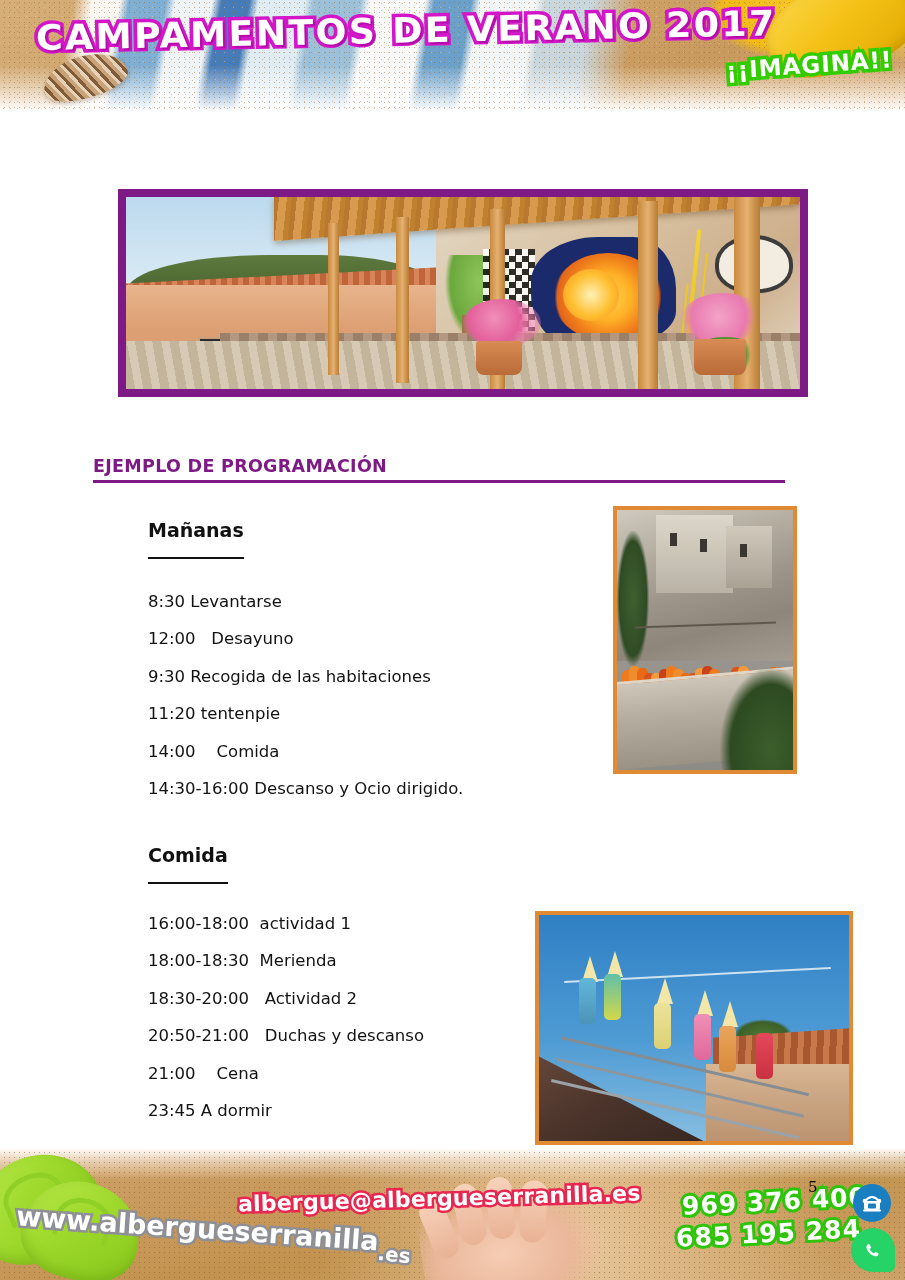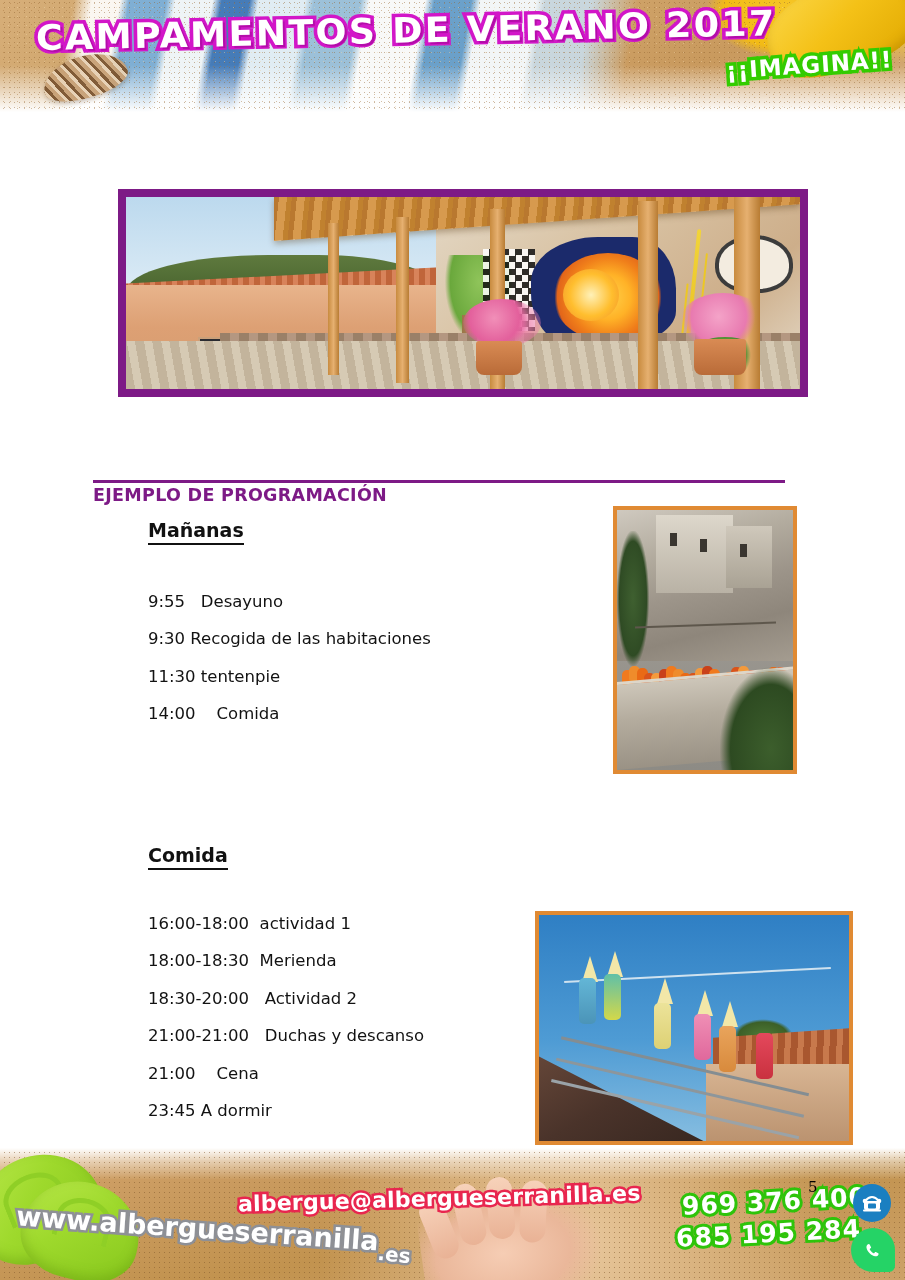--- a/index.html
+++ b/index.html
@@ -157,32 +157,32 @@
                radial-gradient(circle at 70% 55%,#ef7cae 0%,rgba(239,124,174,0) 60%); }
   .f2 { right:5%; bottom:40px; width:86px; height:56px;
     background:radial-gradient(circle at 45% 42%,#f4a3c8 0%,#e87ab0 48%,rgba(232,122,176,0) 64%); }
   .f3 { right:6%; bottom:16px; width:70px; height:36px;
     background:radial-gradient(circle at 50% 50%,#6fae48 0%,#4d8c31 52%,rgba(77,140,49,0) 66%); }
 
   
   .section-head {
     position:absolute; left:93px; top:456px;
     font-size:17.5px; font-weight:bold; color:#7d1a86;
-    letter-spacing:.3px; white-space:nowrap;margin-top:29px;
+    letter-spacing:.3px; white-space:nowrap;
   }
   .section-rule {
     position:absolute; left:93px; top:480px; width:692px; height:3px;
     background:#7d1a86;
   }
 
   
   .sub-head {
     position:absolute; left:148px;
     font-size:19px; font-weight:bold; color:#111;
-    border-bottom:2.5px solid #111; padding-bottom:1px;
+    border-bottom:2.5px solid #111; padding-bottom:15px;
     line-height:1.15;
   }
   #head-mananas { top:520px; }
   #head-tardes  { top:845px; }
 
   .sched { position:absolute; left:148px; }
   #sched-morning { top:583px; }
   #sched-evening { top:905px; }
   .sched li {
     list-style:none; font-size:16.5px; color:#121212;
@@ -341,24 +341,26 @@
       <div class="flowers f3"></div>
       <div class="pot p2"></div>
     </div>
   </div>
 
   <div class="section-head">EJEMPLO DE PROGRAMACIÓN</div>
   <div class="section-rule"></div>
 
   <div class="sub-head" id="head-mananas">Mañanas</div>
   <ul class="sched" id="sched-morning">
-    <li>9:55   Desayuno</li>
+    <li>8:30 Levantarse</li>
+    <li>12:00   Desayuno</li>
     <li>9:30 Recogida de las habitaciones</li>
-    <li>11:30 tentenpie</li>
+    <li>11:20 tentenpie</li>
     <li>14:00    Comida</li>
+    <li>14:30-16:00 Descanso y Ocio dirigido.</li>
   </ul>
 
   <div class="side-frame" id="photo-castle">
     <div class="castle-sky"></div>
     <div class="castle-rockA"></div>
     <div class="castle-tower"></div>
     <div class="castle-tower2"></div>
     <div class="slot s1"></div>
     <div class="slot s2"></div>
     <div class="slot s3"></div>
@@ -390,21 +392,21 @@
       </div>
     <div class="castle-wall"></div>
     <div class="castle-veg"></div>
   </div>
 
   <div class="sub-head" id="head-tardes">Comida</div>
   <ul class="sched" id="sched-evening">
     <li>16:00-18:00  actividad 1</li>
     <li>18:00-18:30  Merienda</li>
     <li>18:30-20:00   Actividad 2</li>
-    <li>21:00-21:00   Duchas y descanso</li>
+    <li>20:50-21:00   Duchas y descanso</li>
     <li>21:00    Cena</li>
     <li>23:45 A dormir</li>
   </ul>
 
   <div class="side-frame" id="photo-costumes">
     <div class="cost-sky"></div>
     <div class="cost-wire"></div>
     <div class="cost-bush"></div>
     <div class="cost-roof"></div>
     <div class="cost-wall"></div>

